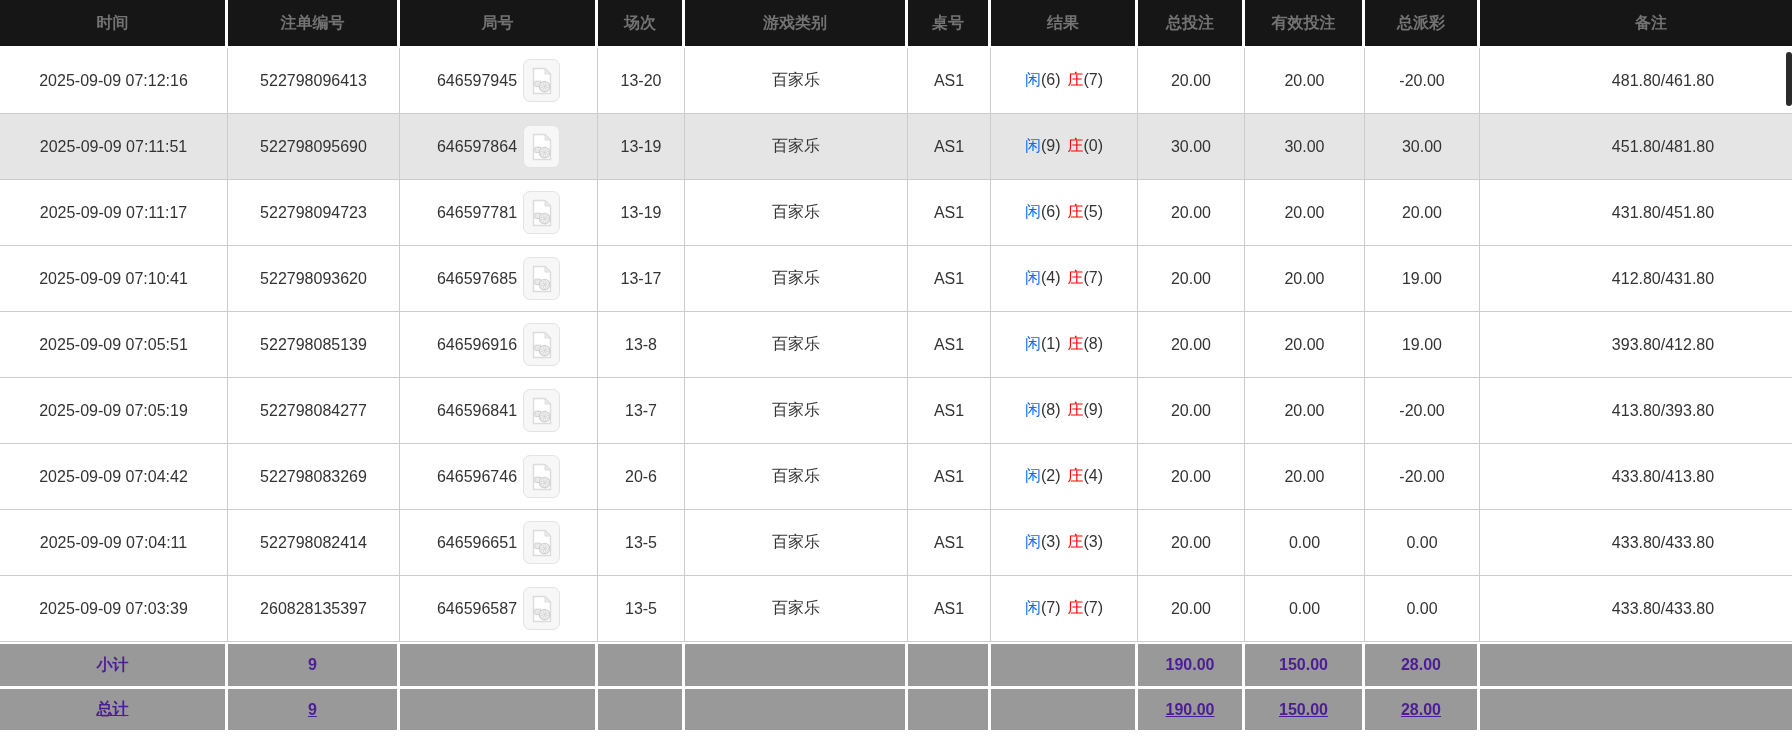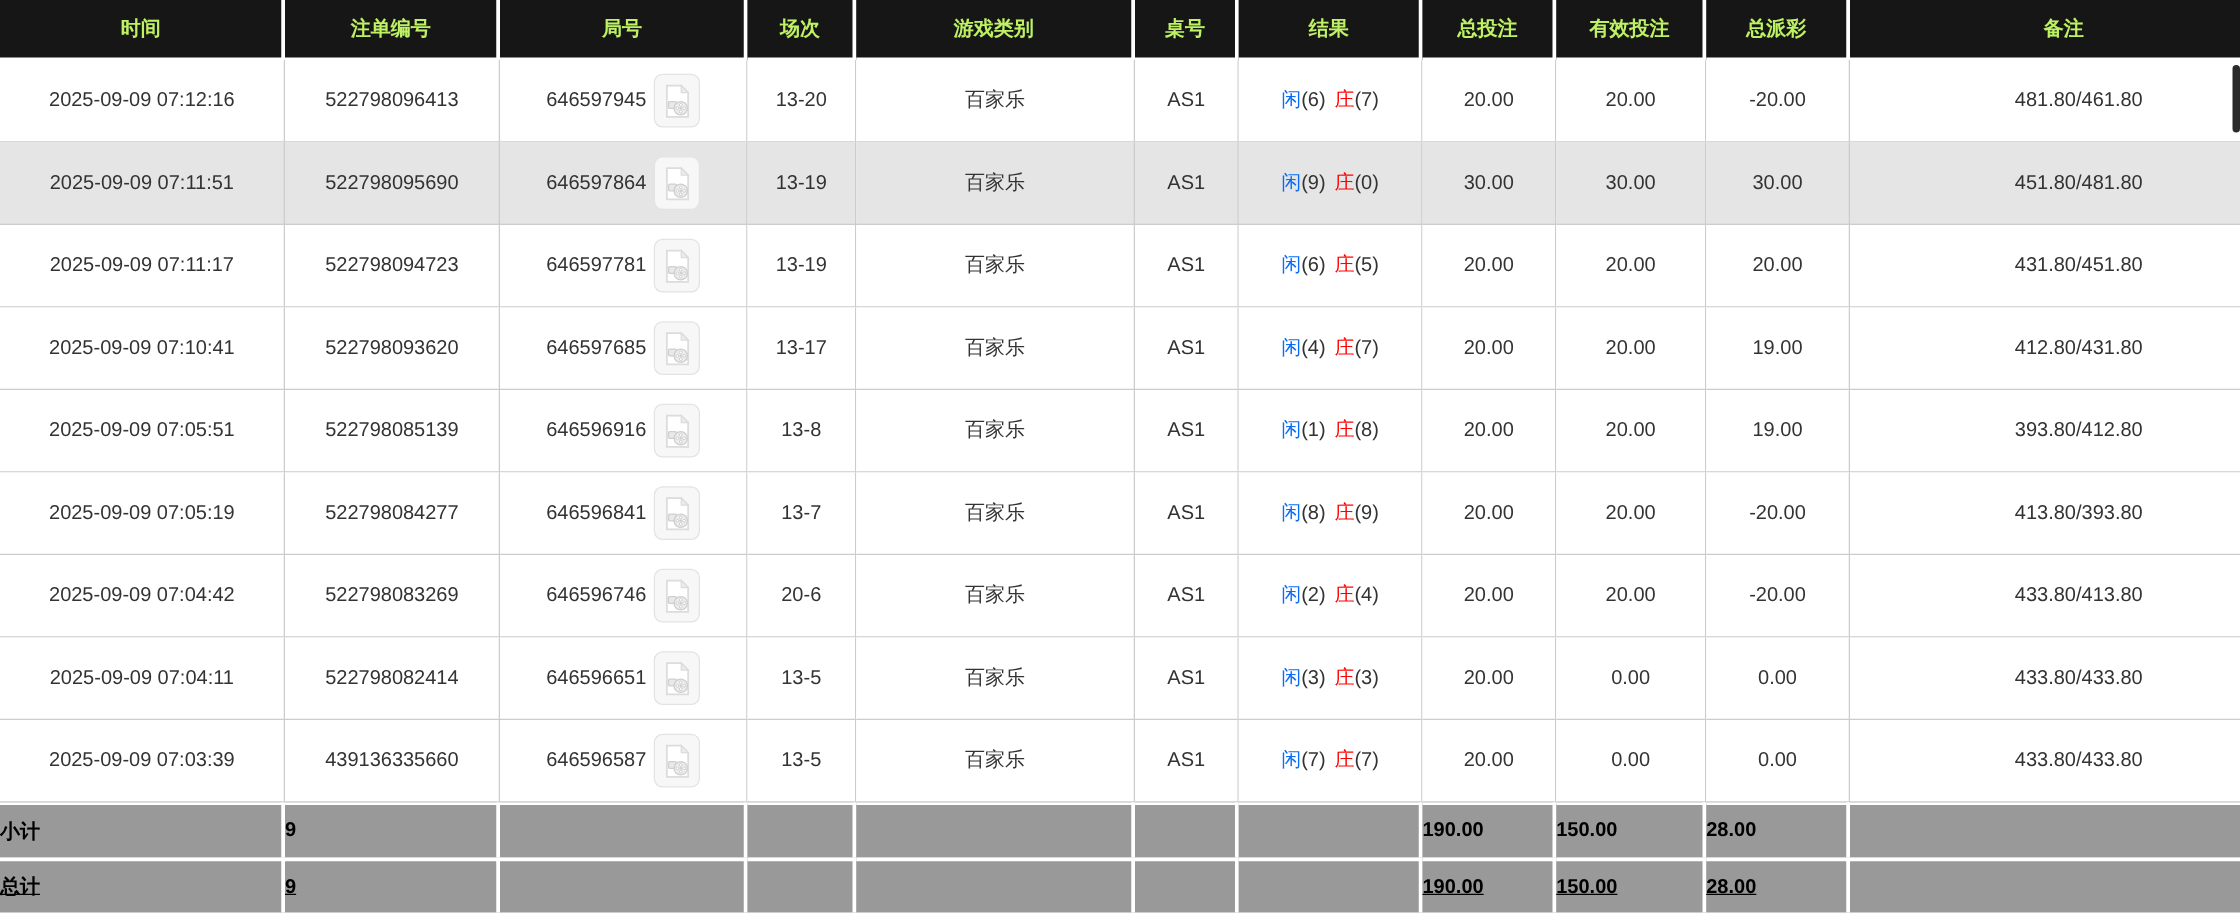--- a/index.html
+++ b/index.html
@@ -8,21 +8,21 @@
     width: 1792px; height: 737px; position: relative; overflow: hidden;
     font-family: "Liberation Sans", "DejaVu Sans", sans-serif;
     -webkit-font-smoothing: antialiased;
   }
   table.records {
     width: 1792px; border-collapse: separate; border-spacing: 0;
     table-layout: fixed;
   }
   
   thead th {
-    background: #161616; color: #bef264; font-weight: bold; font-size: 16px;
+    background: #161616; color: #737373; font-weight: bold; font-size: 16px;
     height: 48px; text-align: center; vertical-align: middle;
     border-right: 3px solid #ffffff; border-bottom: 2px solid #ffffff;
     padding: 0;
   }
   thead th:last-child { border-right: none; }
   thead th.c-remark { padding-left: 30px; text-align: center; }
   
   tbody.data td {
     height: 66px; font-size: 16px; color: #333333; text-align: center;
     vertical-align: middle; background: #ffffff;
@@ -39,22 +39,22 @@
   .rn { color: #333333; }
   .round-no { vertical-align: middle; margin-top: 16px; }
   .video-btn {
     display: inline-flex; align-items: center; justify-content: center;
     width: 37px; height: 43px; margin-left: 6px; vertical-align: middle;
     background: #f7f7f7; border: 1px solid #e3e3e3; border-radius: 7px;
     cursor: pointer;
   }
   
   tbody.sums td {
-    height: 44px; background: #999999; color: #000000; font-weight: bold;
-    font-size: 16px; text-align: left; vertical-align: middle;
+    height: 44px; background: #999999; color: #4c1d95; font-weight: bold;
+    font-size: 16px; text-align: center; vertical-align: middle;
     border-right: 3px solid #ffffff; padding: 0;
   }
   tbody.sums td:last-child { border-right: none; }
   tbody.sums tr.subtotal td { border-top: 2px solid #ffffff; }
   tbody.sums tr.grandtotal td { border-top: 3px solid #ffffff; text-decoration: underline; }
   .scroll-thumb {
     position: absolute; top: 52px; right: 0; width: 6px; height: 54px;
     background: #2b2b2b; border-radius: 3px;
   }
   .svgdefs { position: absolute; width: 0; height: 0; overflow: hidden; }
@@ -263,21 +263,21 @@
       <td>AS1</td>
       <td><span class="rp">闲</span><span class="rn">(3)</span><span class="rb">庄</span><span class="rn">(3)</span></td>
       <td class="c-blue">20.00</td>
       <td>0.00</td>
       <td>0.00</td>
       <td class="c-remark">433.80/433.80</td>
     </tr>
 
     <tr>
       <td>2025-09-09 07:03:39</td>
-      <td>439136335660</td>
+      <td>260828135397</td>
       <td>
         <span class="round-no">646596587</span><span class="video-btn">
             <svg width="24" height="28">
               <use href="#vicon"></use>
             </svg>
           </span>
       </td>
       <td>13-5</td>
       <td>百家乐</td>
       <td>AS1</td>

